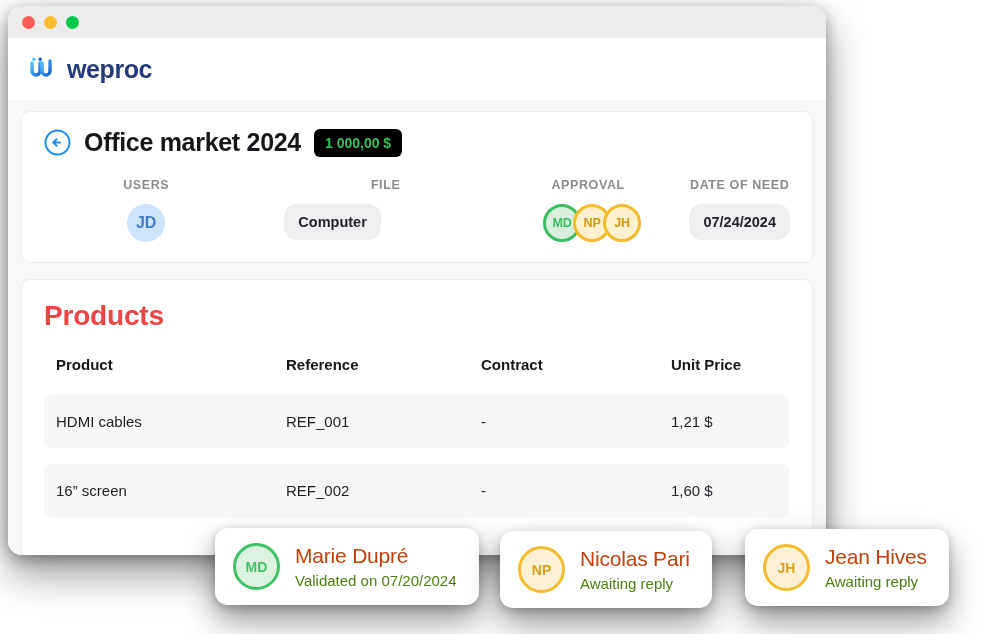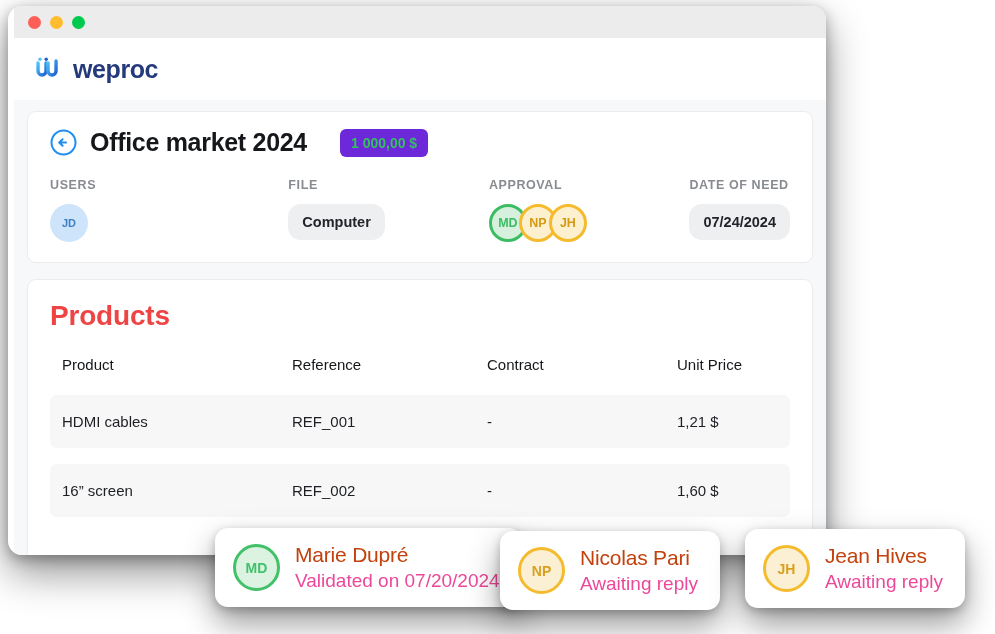--- a/index.html
+++ b/index.html
@@ -23,21 +23,20 @@
   .window {
     position: absolute;
     left: 8px;
     top: 6px;
     width: 818px;
     height: 549px;
     background: #ffffff;
     border-radius: 14px;
     overflow: hidden;
     box-shadow: 0 18px 40px rgba(0,0,0,0.42), 0 4px 14px rgba(0,0,0,0.30);
-    padding-left: 6px;
   }
 
   .titlebar {
     height: 32px;
     background: #ececed;
     display: flex;
     align-items: center;
     padding-left: 14px;
     gap: 9px;
   }
@@ -87,54 +86,53 @@
   }
 
   .deal-title {
     font-size: 25px;
     font-weight: 700;
     color: #15171a;
     letter-spacing: -0.3px;
   }
 
   .amount-badge {
-    background: #6d28d9;
+    background: #000000;
     color: #33c15e;
     font-size: 14px;
     font-weight: 600;
     padding: 6px 11px;
     border-radius: 6px;
     white-space: nowrap;
-    margin-left: 20px;
   }
 
   .meta-row {
     display: flex;
     margin-top: 21px;
   }
-  .meta-col { display: flex; flex-direction: column; }
+  .meta-col { display: flex; flex-direction: column; align-items: center; }
   .meta-col.users    { width: 223px; }
   .meta-col.file     { width: 221px; margin-left: 36px; }
   .meta-col.approval { width: 221px; }
   .meta-col.date     { width: auto; }
 
   .meta-label {
     font-size: 12.5px;
     font-weight: 700;
     letter-spacing: 0.6px;
     color: #888b90;
     margin-bottom: 12px;
   }
 
   .avatar-jd {
     width: 38px; height: 38px;
     border-radius: 50%;
     background: #cde4fb;
     color: #3e7fc4;
-    font-size: 11px;
+    font-size: 16px;
     font-weight: 600;
     display: flex;
     align-items: center;
     justify-content: center;
   }
 
   .chip {
     background: #eeeff1;
     color: #22242a;
     font-size: 14.5px;
@@ -182,21 +180,21 @@
 
   table.products {
     width: 100%;
     border-collapse: separate;
     border-spacing: 0;
     margin-top: 24px;
   }
   table.products th {
     text-align: left;
     font-size: 15px;
-    font-weight: 400;
+    font-weight: 700;
     color: #15171a;
     padding: 0 0 22px 0;
   }
   table.products td {
     font-size: 15px;
     color: #1d1f24;
     background: #f7f7f8;
     padding: 18px 0;
   }
   table.products tbody tr td:first-child { border-radius: 7px 0 0 7px; padding-left: 12px; }
@@ -236,22 +234,22 @@
   .fc-avatar.amber { border-color: #f5bb2e; background: #fbf0d4; color: #d9a020; }
 
   .fc-name {
     font-size: 21px;
     font-weight: 400;
     color: #c2410c;
     line-height: 1.15;
     letter-spacing: -0.2px;
   }
   .fc-status {
-    font-size: 19px;
-    color: #ec4899;
+    font-size: 15px;
+    color: #4d7c0f;
     margin-top: 3px;
   }
 
   #card-marie   { left: 215px; top: 528px; }
   #card-nicolas { left: 500px; top: 531px; }
   #card-jean    { left: 745px; top: 529px; }
 </style>
 </head>
 <body>
 

